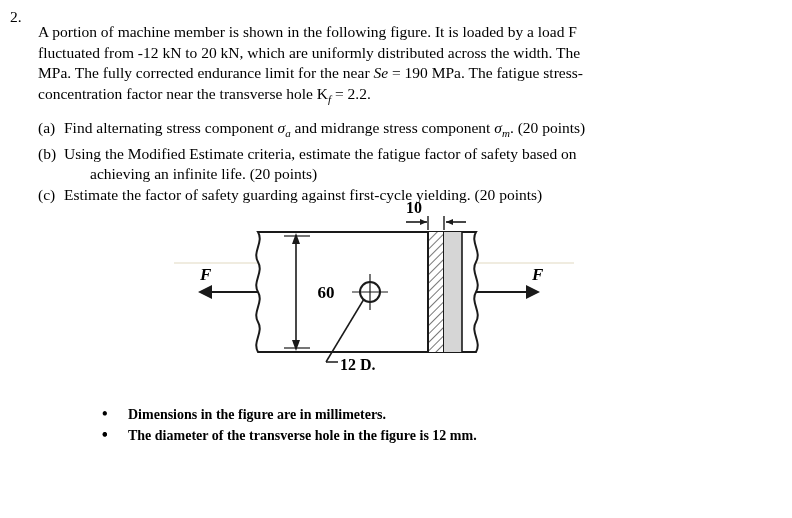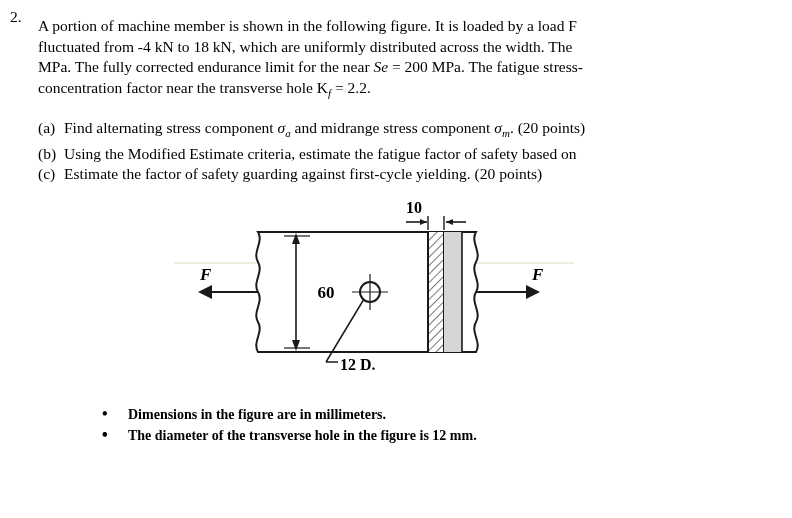--- a/index.html
+++ b/index.html
@@ -29,21 +29,21 @@
   }
   .qnum {
     position: absolute;
     left: 0px;
     top: 0px;
     font-size: 15.5px;
   }
   .qbody {
     position: absolute;
     left: 28px;
-    top: 8px;
+    top: 14px;
     width: 742px;
     font-size: 15.5px;
     line-height: 20.5px;
     text-align: justify;
   }
   .qbody p {
     margin: 0;
   }
   .ital { font-style: italic; }
   .sub {
@@ -117,31 +117,34 @@
 <body>
 
 <div class="page">
 
   <div class="faint-line"></div>
 
   <div class="problem">
     <div class="qnum">2.</div>
     <div class="qbody">
       <p><span>A portion of machine member is shown in the following figure. It is loaded by a load F</span></p>
-      <p><span>fluctuated from -4 kN to 18 kN, which are uniformly distributed across the width. The</span></p>
-      <p><span>MPa. The fully corrected endurance limit for the near </span><span class="ital">Se</span><span> = 200 MPa. The fatigue stress-</span></p>
+      <p><span>fluctuated from -12 kN to 20 kN, which are uniformly distributed across the width. The</span></p>
+      <p><span>MPa. The fully corrected endurance limit for the near </span><span class="ital">Se</span><span> = 190 MPa. The fatigue stress-</span></p>
       <p><span>concentration factor near the transverse hole K</span><span class="sub ital">f</span><span> = 2.2.</span></p>
     </div>
 
     <div class="parts">
       <p class="part">
         <span class="lbl">(a)</span><span>Find alternating stress component </span><span class="ital">σ</span><span class="sub ital">a</span><span> and midrange stress component </span><span class="ital">σ</span><span class="sub ital">m</span><span>. (20 points)</span>
       </p>
       <p class="part">
         <span class="lbl">(b)</span><span>Using the Modified Estimate criteria, estimate the fatigue factor of safety based on</span>
+      </p>
+      <p class="part" style="padding-left:52px;">
+        <span>achieving an infinite life. (20 points)</span>
       </p>
       <p class="part">
         <span class="lbl">(c)</span><span>Estimate the factor of safety guarding against first-cycle yielding. (20 points)</span>
       </p>
     </div>
   </div>
 
   <div class="figure">
     <svg class="fig-svg" width="420" height="190" viewBox="0 0 420 190">
       <defs>

